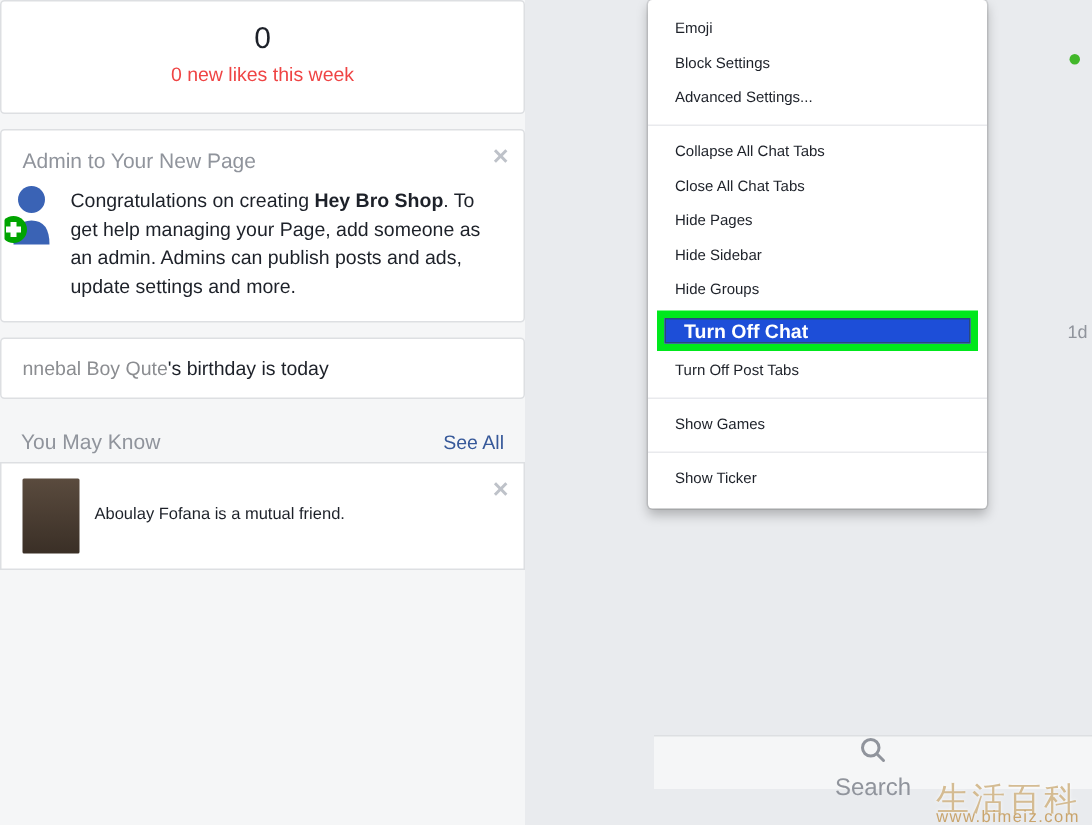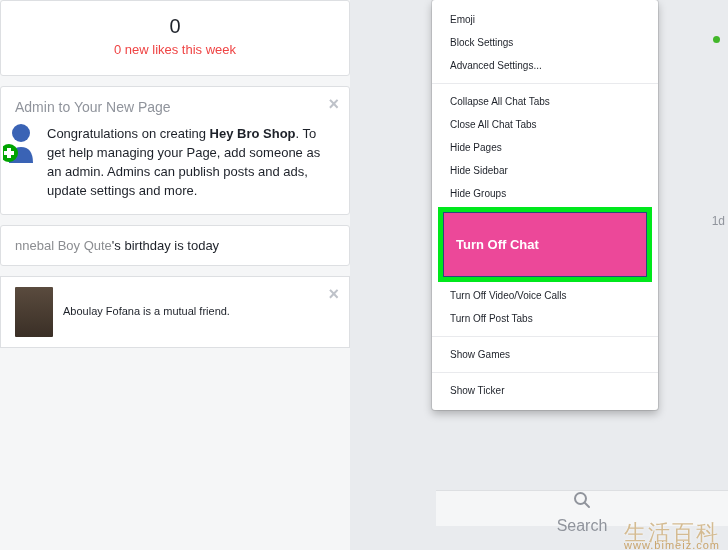--- a/index.html
+++ b/index.html
@@ -161,25 +161,25 @@
     height: 1px;
     background: #e9eaed;
     margin: 6px 0;
   }
   .highlight-wrap {
     border: 5px solid #00e81c;
     margin: 2px 6px;
     position: relative;
   }
   .highlight-item {
-    background: #ec4899;
+    background: #1d4ed8;
     color: #fff;
     font-weight: bold;
     font-size: 13px;
-    padding: 24px 12px;
+    padding: 0 12px;
     border: 1px solid #29487d;
   }
   .online-dot {
     position: absolute;
     width: 7px; height: 7px;
     border-radius: 50%;
     background: #42b72a;
   }
   .time-stamp {
     position: absolute;
@@ -250,20 +250,24 @@
         <span>Congratulations on creating </span><span class="brand">Hey Bro Shop</span><span>. To get help managing your Page, add someone as an admin. Admins can publish posts and ads, update settings and more.</span>
       </div>
     </div>
   </div>
 
   <div class="card birthday-card">
     <span class="bname">nnebal Boy Qute</span><span>'s birthday is today</span>
   </div>
 
   <div>
+    <div class="pymk-head">
+      <span class="htxt">You May Know</span>
+      <span class="see-all">See All</span>
+    </div>
     <div class="pymk-item">
       <span class="close-x">×</span>
       <div class="pymk-photo"></div>
       <div class="pymk-info">
         <div class="pmutual">Aboulay Fofana is a mutual friend.</div>
       </div>
     </div>
   </div>
 </div>
 
@@ -280,21 +284,20 @@
     <div class="menu-item">Collapse All Chat Tabs</div>
     <div class="menu-item">Close All Chat Tabs</div>
     <div class="menu-item">Hide Pages</div>
     <div class="menu-item">Hide Sidebar</div>
     <div class="menu-item">Hide Groups</div>
 
     <div class="highlight-wrap">
       <div class="highlight-item">Turn Off Chat</div>
     </div>
 
-    <div class="menu-item">Turn Off Video/Voice Calls</div>
     <div class="menu-item">Turn Off Post Tabs</div>
     <div class="menu-divider"></div>
     <div class="menu-item">Show Games</div>
     <div class="menu-divider"></div>
     <div class="menu-item">Show Ticker</div>
   </div>
 
   <div class="search-bar">
     <span class="search-icon">
       <svg width="18" height="18" viewBox="0 0 18 18">

